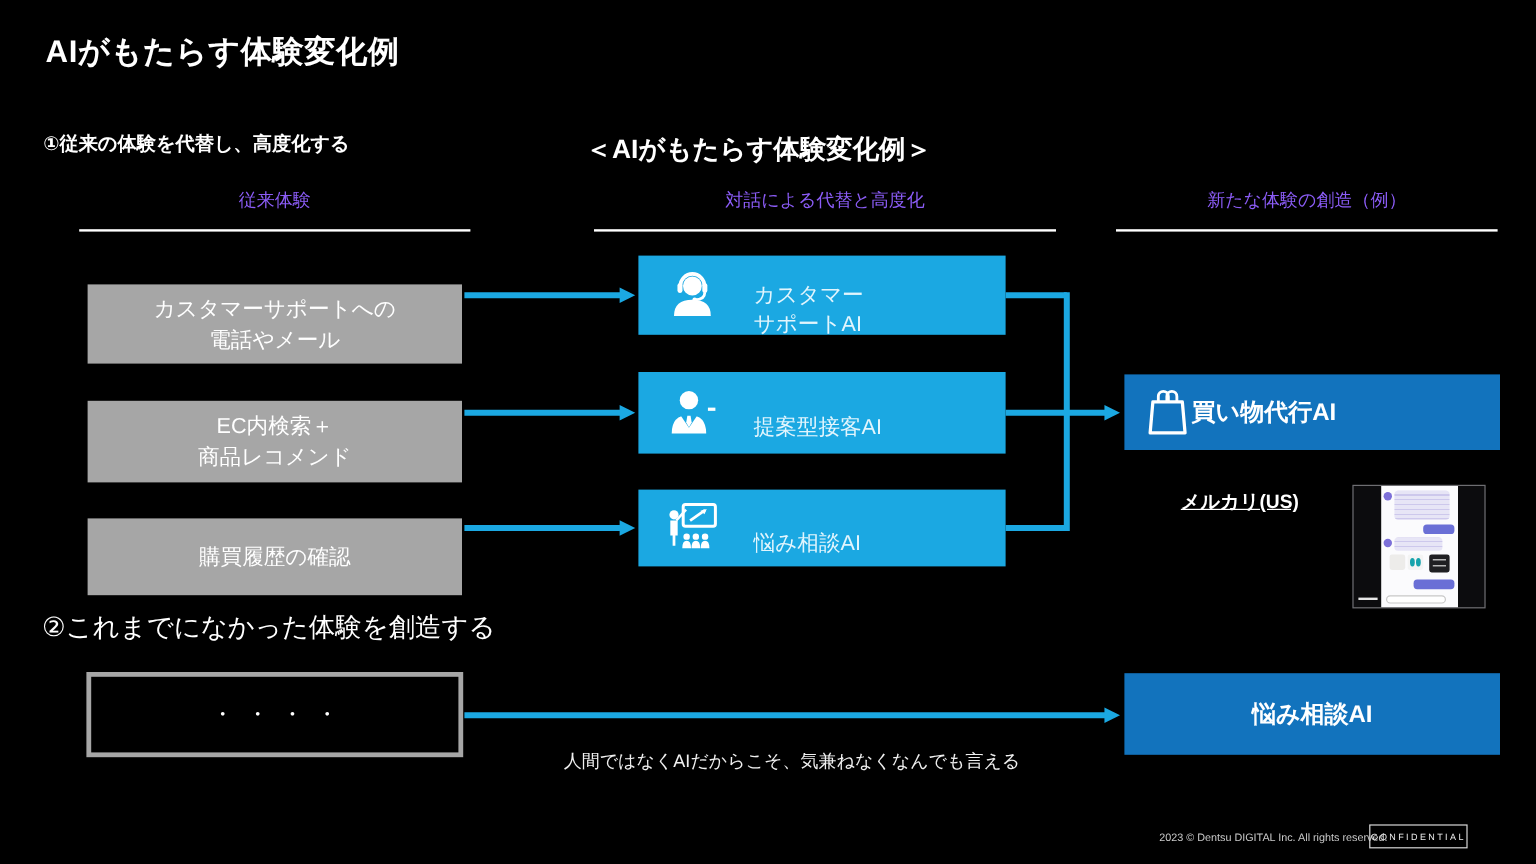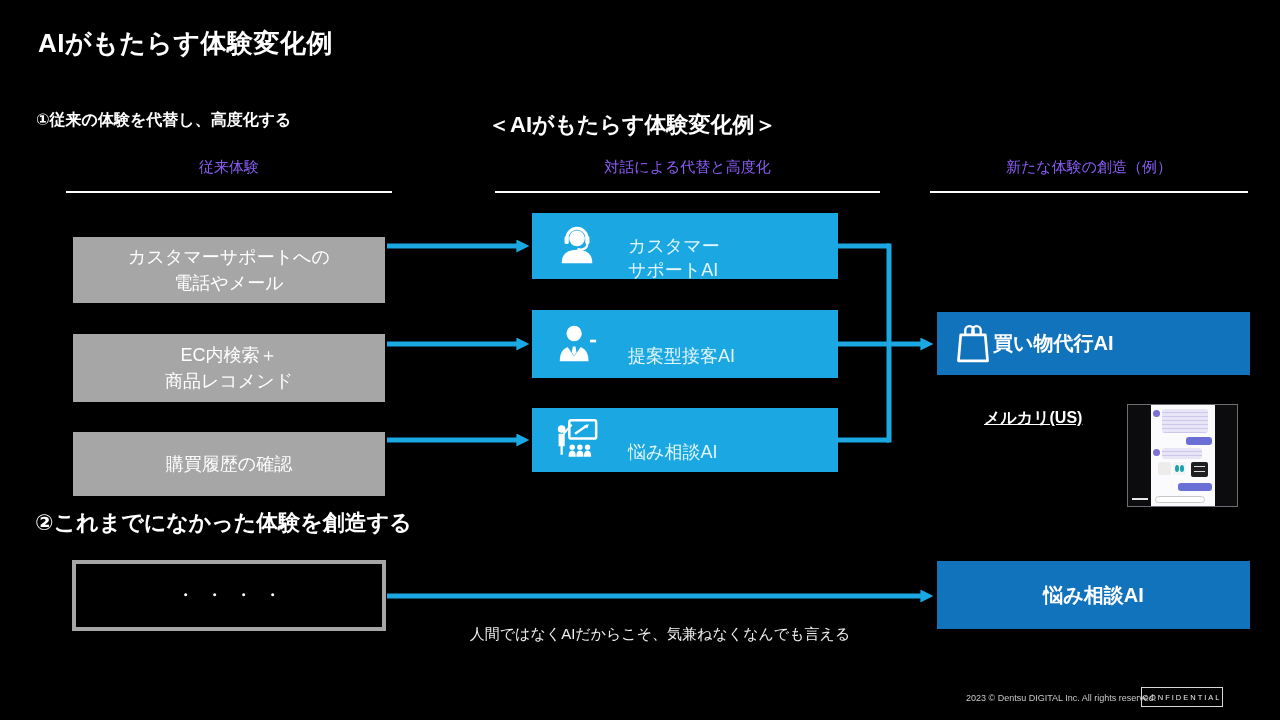--- a/index.html
+++ b/index.html
@@ -54,21 +54,21 @@
   .avatar{width:7px;height:7px;border-radius:50%;background:#7c6fd8;}
   .bub-l{background:repeating-linear-gradient(#e7e5f6 0 3px,#cdc8ec 3px 4px);border-radius:3px;}
   .bub-r{background:#6a6fd6;border-radius:3px;}
   .p-thumb{width:13px;height:13px;border-radius:2px;}
   .explore-btn{width:17px;height:15px;background:#1f1f22;border-radius:2px;}
   .explore-btn i{display:block;height:1px;background:#ddd;margin:4px 3px 0 3px;}
   .earring{position:absolute;width:4px;height:7px;border-radius:50%;background:#17a3ac;}
   .input-pill{width:50px;height:7px;border:1px solid #c7c7c7;border-radius:4px;background:#fff;box-sizing:border-box;}
   .time-bar{width:16px;height:2px;background:#e6e6e6;}
 
-  .s2-heading{left:35px;top:508px;font-size:22px;font-weight:bold;}
+  .s2-heading{left:35px;top:508px;font-size:22px;font-weight:normal;}
   .dots-box{
     left:72px;top:560px;width:314px;height:71px;background:#000;
     border:4px solid #a6a6a6;box-sizing:border-box;
     display:flex;align-items:center;justify-content:center;
     font-size:15px;font-weight:bold;letter-spacing:14px;text-indent:14px;color:#fff;
   }
   .caption{left:430px;top:612px;width:460px;text-align:center;font-size:15px;color:#f0f0f0;margin-top:13px;}
 
   .copyright{left:966px;top:693px;font-size:9px;color:#c9c9c9;}
   .confidential{

